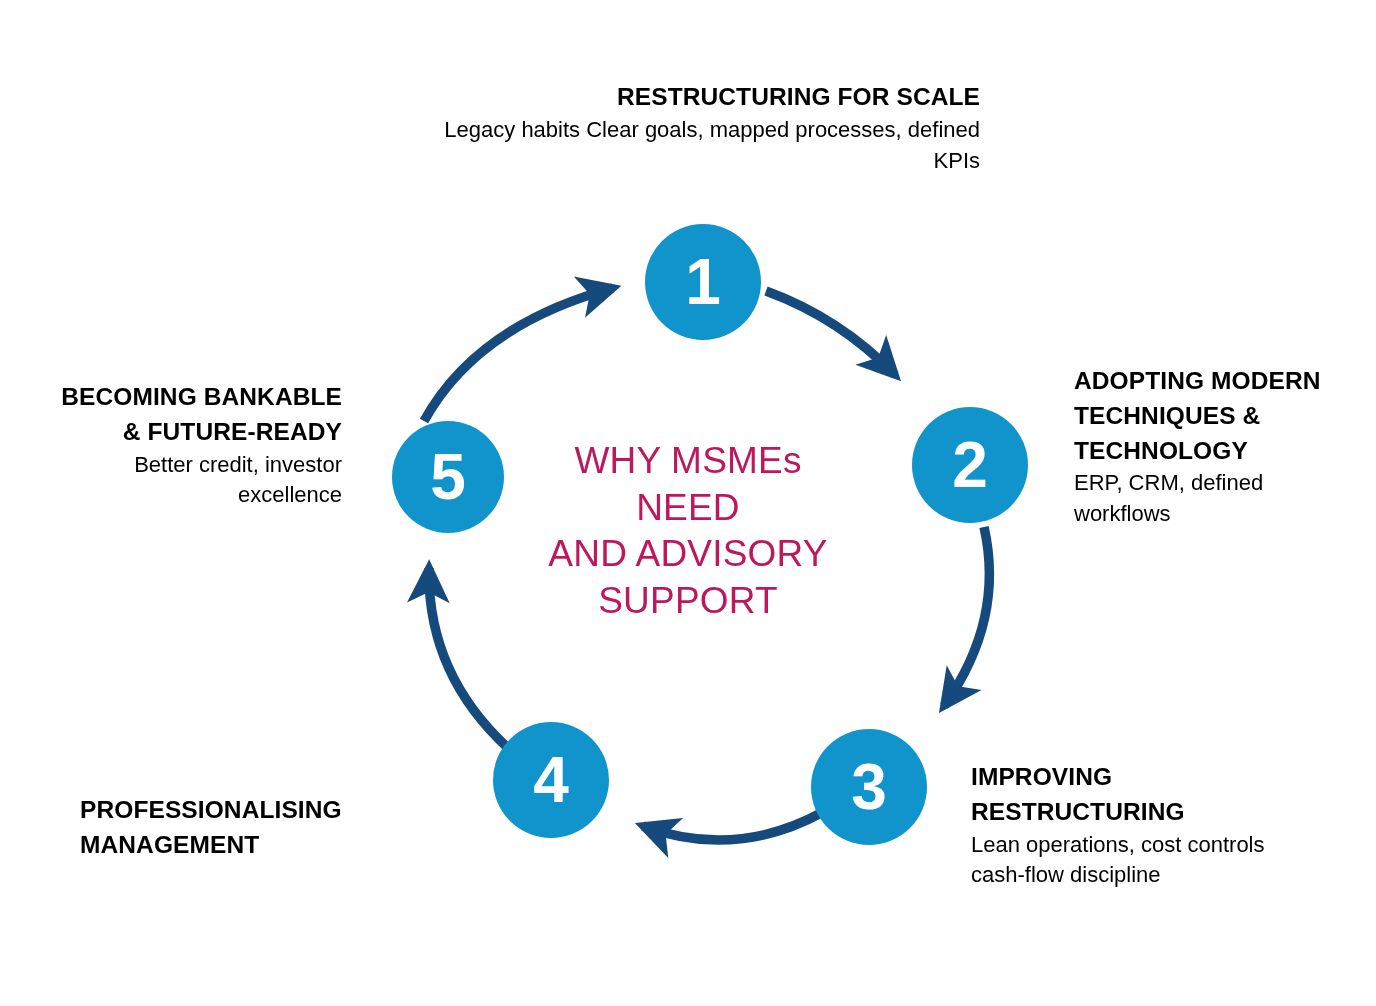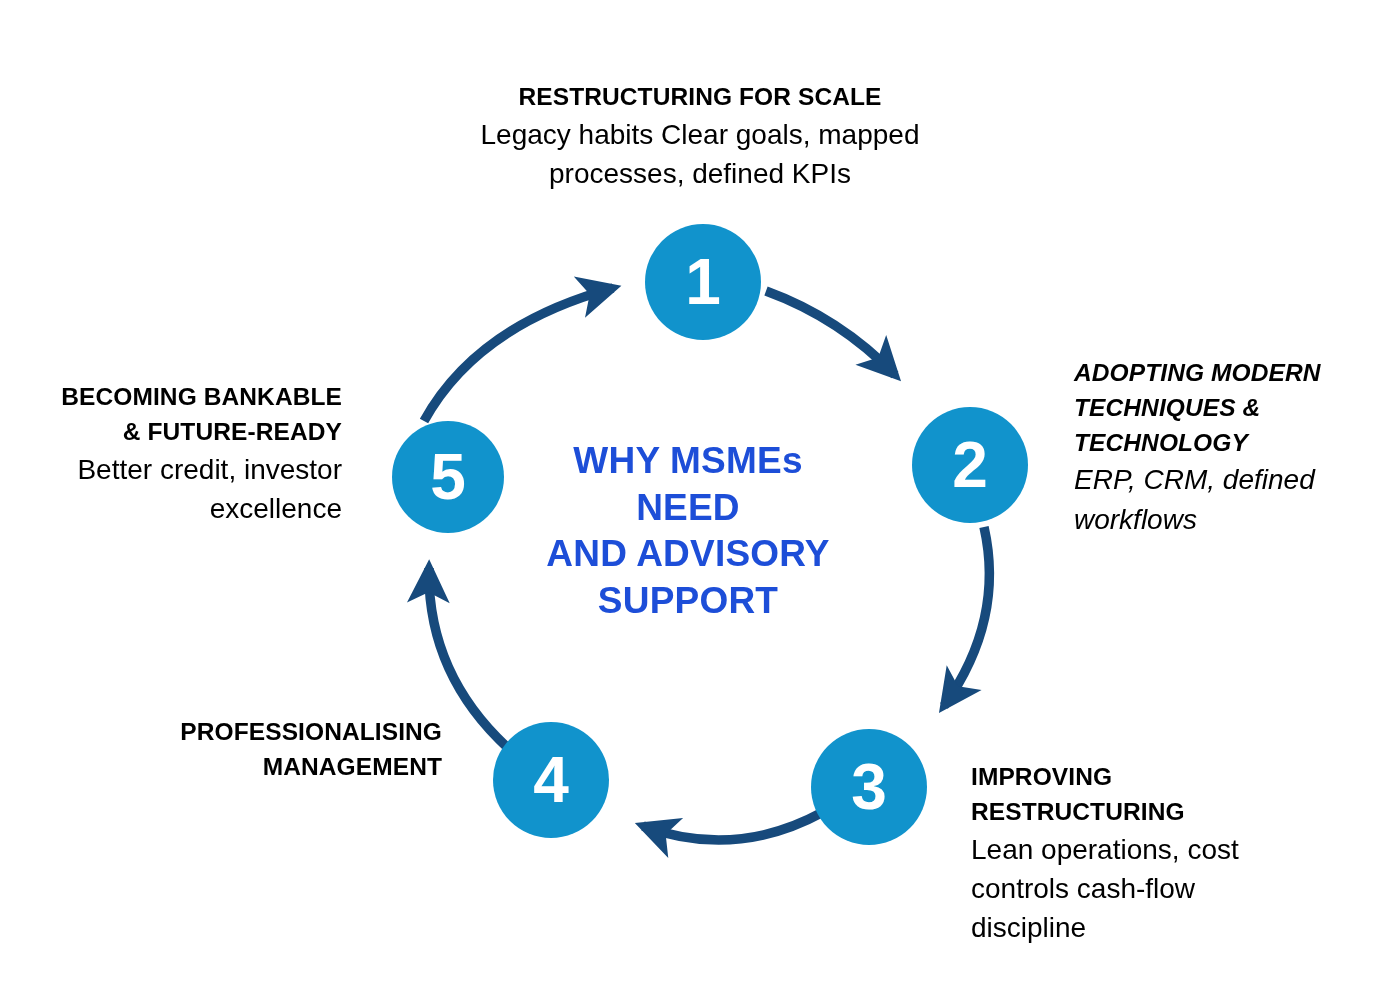--- a/index.html
+++ b/index.html
@@ -51,68 +51,66 @@
   #node-4 { left: 493px; top: 722px;  width: 116px; height: 116px; }
   #node-5 { left: 392px; top: 421px;  width: 112px; height: 112px; }
 
   
   #center-title {
     position: absolute;
     left: 498px;
     top: 438px;
     width: 380px;
     text-align: center;
-    color: #1d4ed8;
-    font-weight: bold;
+    color: #be185d;
+    font-weight: normal;
     font-size: 37px;
     line-height: 1.26;
     letter-spacing: 0.2px;
   }
 
   
   .label {
     position: absolute;
     color: #000000;
   }
   .label .heading {
     font-weight: bold;
     font-size: 24.5px;
     line-height: 1.42;
     letter-spacing: 0.1px;
   }
   .label .body {
     font-weight: normal;
-    font-size: 28px;
+    font-size: 22px;
     line-height: 1.4;
   }
 
   #label-1 {
     left: 420px;
     top: 80px;
     width: 560px;
-    text-align: center;
+    text-align: right;
   }
   #label-2 {
     left: 1074px;
-    top: 356px;
+    top: 364px;
     width: 250px;
     text-align: left;
-    font-style: italic;
   }
   #label-3 {
     left: 971px;
     top: 760px;
     width: 300px;
     text-align: left;
   }
   #label-4 {
     left: 80px;
-    top: 715px;
+    top: 793px;
     width: 362px;
-    text-align: right;
   }
   #label-5 {
     left: 40px;
     top: 380px;
     width: 302px;
     text-align: right;
   }
 </style>
 </head>
 <body>

